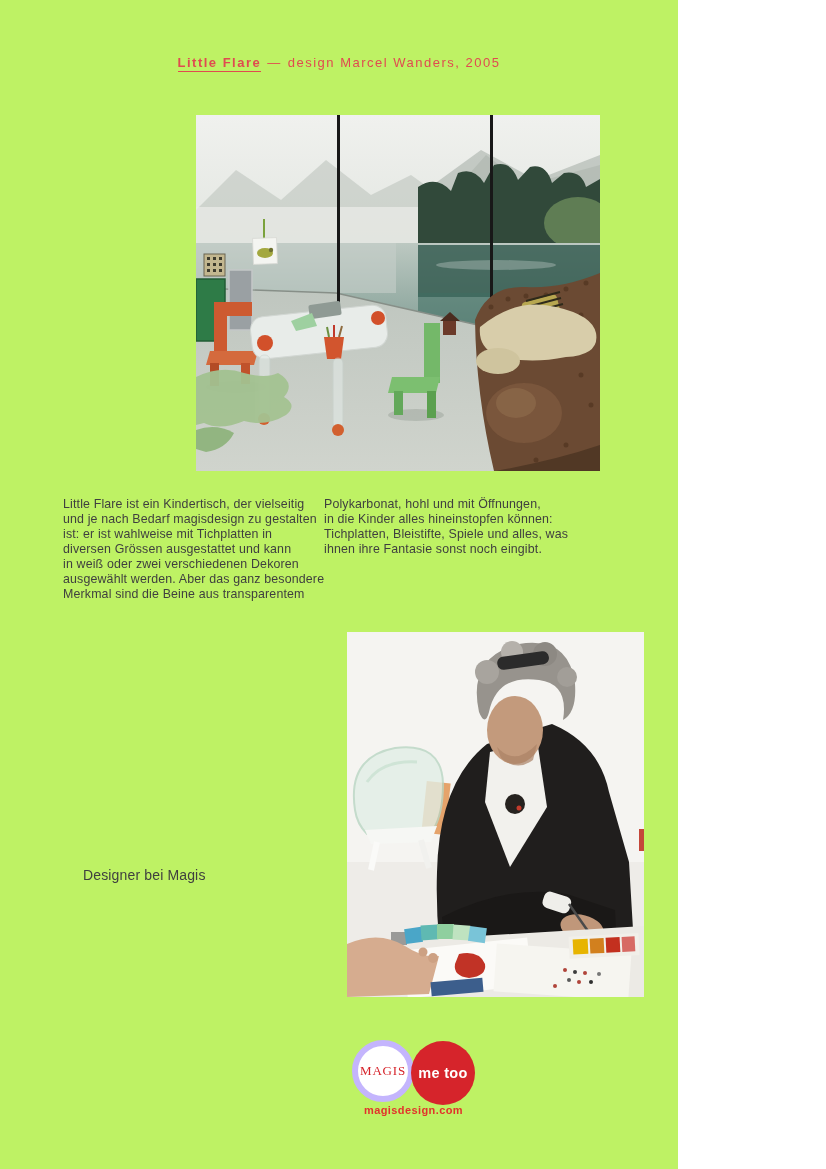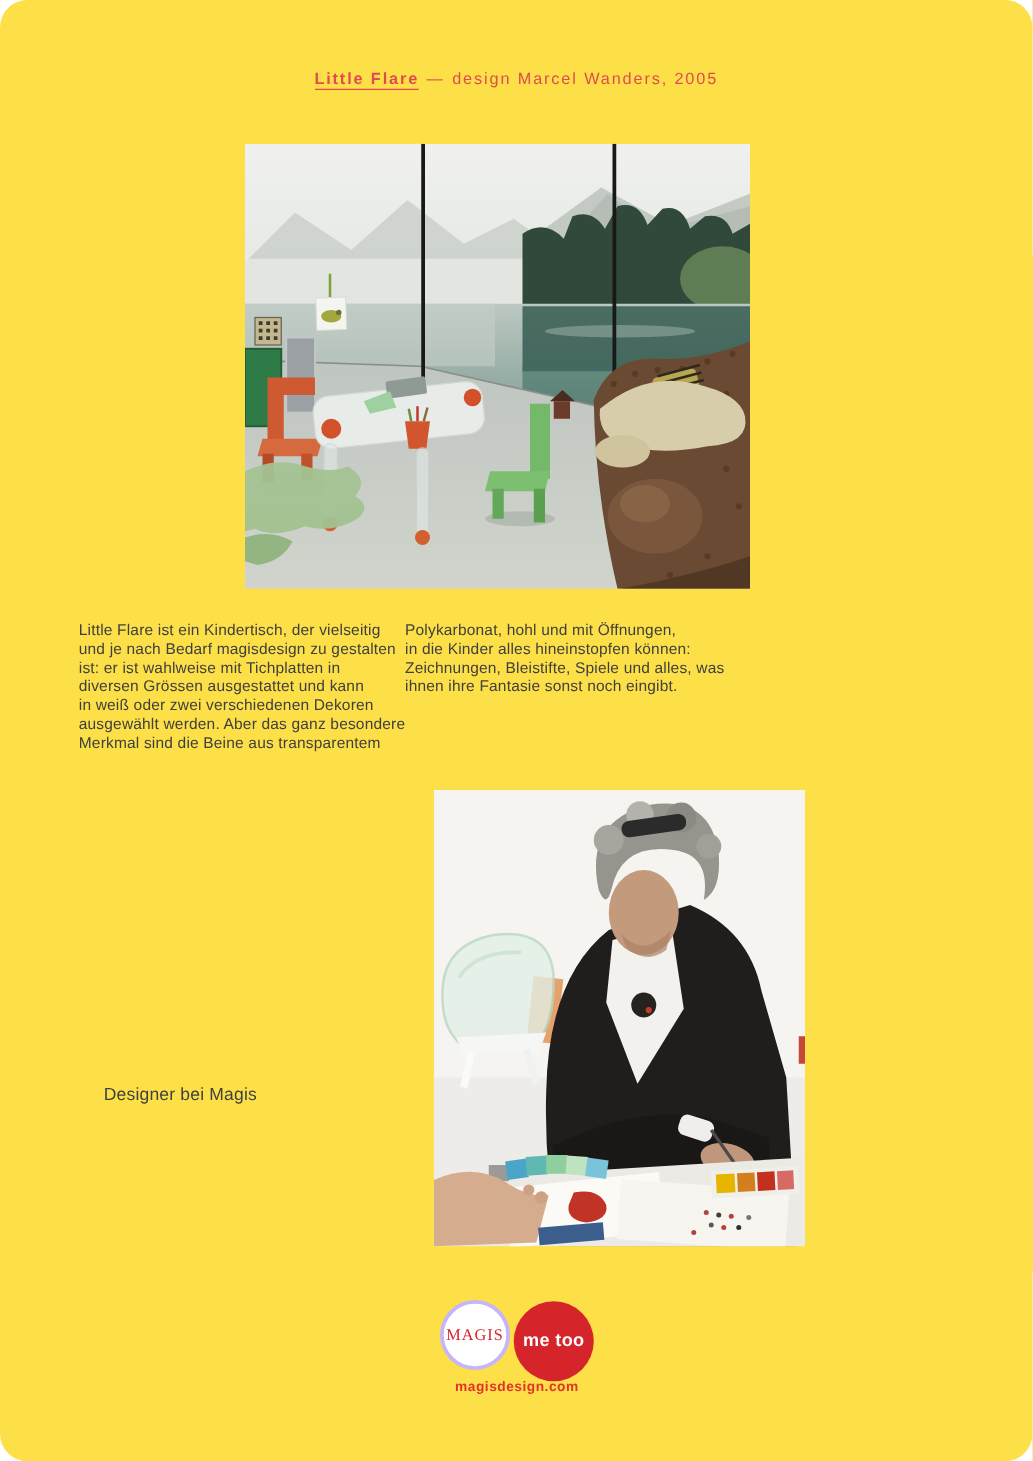--- a/index.html
+++ b/index.html
@@ -1,18 +1,18 @@
 <!DOCTYPE html>
 <html><head>
 <meta charset="utf-8">
 <style>
   html,body { margin:0; padding:0; }
   .page {
-    position:relative; width:826px; height:1169px; background:#fde047;
-    font-family:"Liberation Sans", sans-serif; overflow:hidden;border-radius:22px;
+    position:relative; width:678px; height:1169px; background:#bef264;
+    font-family:"Liberation Sans", sans-serif; overflow:hidden;
   }
 
   
   .title {
     position:absolute; left:0; top:55px; width:100%;
     text-align:center; font-size:13px; letter-spacing:1.5px;
     color:#e04b50; font-weight:normal; margin:0;
   }
   .title .product {
     font-weight:bold; border-bottom:1.5px solid #e04b50; padding-bottom:1px;
@@ -35,21 +35,21 @@
   .col span { display:block; }
 
   .caption {
     position:absolute; left:83px; top:867px; margin:0;
     font-size:14px; color:#3f3f3f; letter-spacing:0.15px;
   }
 
   
   .logo-magis {
     position:absolute; left:352px; top:1040px; width:50px; height:50px;
-    border:3px solid #c4b5fd; border-radius:50%; background:#fff;
+    border:6px solid #c4b5fd; border-radius:50%; background:#fff;
     display:flex; align-items:center; justify-content:center;
     font-family:"Liberation Serif", serif; font-size:13px; letter-spacing:0.8px;
     color:#d6242b;
   }
   .logo-metoo {
     position:absolute; left:411px; top:1041px; width:64px; height:64px;
     border-radius:50%; background:#d6242b; color:#ffffff;
     display:flex; align-items:center; justify-content:center;
     font-size:14.5px; font-weight:bold; letter-spacing:0.3px;
   }
@@ -203,21 +203,21 @@
     <span>und je nach Bedarf magisdesign zu gestalten</span>
     <span>ist: er ist wahlweise mit Tichplatten in</span>
     <span>diversen Grössen ausgestattet und kann</span>
     <span>in weiß oder zwei verschiedenen Dekoren</span>
     <span>ausgewählt werden. Aber das ganz besondere</span>
     <span>Merkmal sind die Beine aus transparentem</span>
   </div>
   <div class="col col-2">
     <span>Polykarbonat, hohl und mit Öffnungen,</span>
     <span>in die Kinder alles hineinstopfen können:</span>
-    <span>Zeichnungen, Bleistifte, Spiele und alles, was</span>
+    <span>Tichplatten, Bleistifte, Spiele und alles, was</span>
     <span>ihnen ihre Fantasie sonst noch eingibt.</span>
   </div>
 
   <p class="caption">Designer bei Magis</p>
 
   <figure class="photo portrait" role="img" aria-label="Marcel Wanders reviewing colour samples at a table">
     <svg width="297" height="365" viewBox="0 0 297 365">
       <rect x="0" y="0" width="297" height="365" fill="#f5f4f1"></rect>
       <rect x="0" y="230" width="297" height="135" fill="#eeece8"></rect>
 

